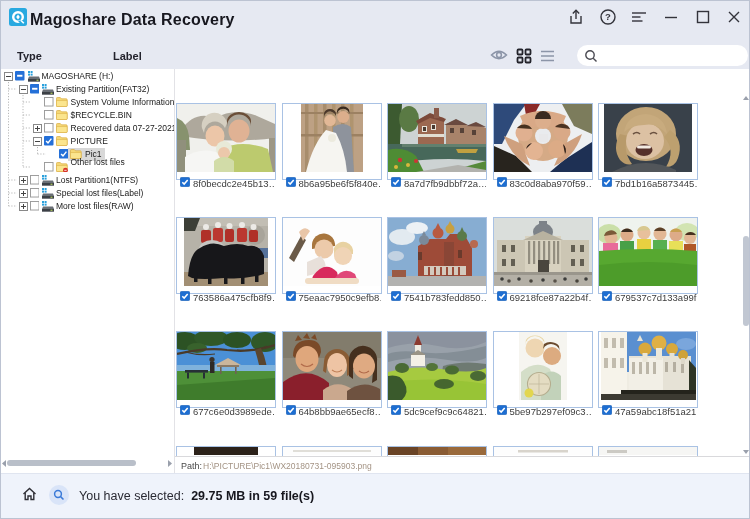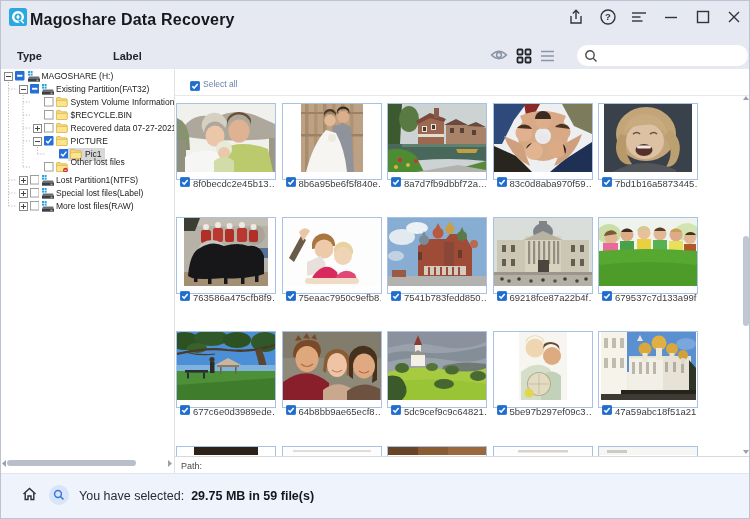--- a/index.html
+++ b/index.html
@@ -266,27 +266,20 @@
 <rect x="1" y="2.6" width="2" height="2" fill="#2aa0dc"></rect>
         <rect x="3.6" y="2.6" width="2" height="2" fill="#2aa0dc"></rect>
 <path d="M2 5.5 H12 L13 8 V10.5 H1 V8Z" fill="#6a6f76"></path>
 <rect x="1" y="8" width="12" height="2.5" fill="#3c4046"></rect>
 <rect x="9.5" y="8.7" width="2" height="1" fill="#c8e860"></rect>
       </svg>
       <div style="position:absolute;left:55.0px;top:131.0px;line-height:12px;white-space:nowrap">More lost files(RAW)</div>
     </div>
   <div id="vdiv"></div>
   <div id="main">
-    <div id="selrow">
-        <svg class="cbx" width="10" height="10" viewBox="0 0 13 13">
-          <rect x="0.5" y="0.5" width="12" height="12" rx="1.5" fill="#1d6ed2" stroke="#1760ba" stroke-width="1"></rect>
-          <path d="M3 6.8 L5.4 9.2 L10 3.8" stroke="#fff" stroke-width="2" fill="none"></path>
-        </svg>
-        <span>Select all</span>
-      </div>
     <div class="card" style="left:1px;top:34px">
 <div class="ph">
           <svg width="98" height="68" viewBox="0 0 98 68">
             <rect width="98" height="68" fill="#f0f0ec"></rect>
 <path d="M4 26 Q18 6 38 14 Q58 3 80 12 L98 20 V34 Q50 40 4 32z" fill="#aea89c"></path>
 <path d="M0 14 Q10 18 12 32 L13 46 H0z" fill="#87926e"></path>
 <path d="M0 36 h9 v32 h-9z" fill="#90907c"></path>
 <path d="M92 34 h6 v34 h-6z" fill="#9d9786"></path>
 <path d="M27 29 a11 11 0 0 1 21 -5 l2 -5 a12 12 0 0 0 -25 5z" fill="#d6d0c2"></path>
 <ellipse cx="38" cy="32" rx="9.5" ry="10.5" fill="#ecc6a8"></ellipse>
@@ -811,20 +804,21 @@
 <div class="ph" style="height:8px">
           <svg width="98" height="8" viewBox="0 0 98 8">
             <rect width="98" height="8" fill="#f6f6f4"></rect>
             <rect x="8" width="20" height="3" fill="#cccac4" y="3"></rect>
           </svg>
         </div>
 </div>
   </div>
   <div id="pathbar">
       <b>Path:</b>
+      <span>H:\PICTURE\Pic1\WX20180731-095903.png</span>
     </div>
   <div id="vsb">
       <div class="thumb"></div>
     </div>
   <div id="hsb">
       <div class="thumb"></div>
     </div>
   <svg style="position:absolute;left:742px;top:95px" width="6" height="6" viewBox="0 0 6 6">
       <path d="M0 4 L3 0 L6 4z" fill="#9aa0ac"></path>
     </svg>

